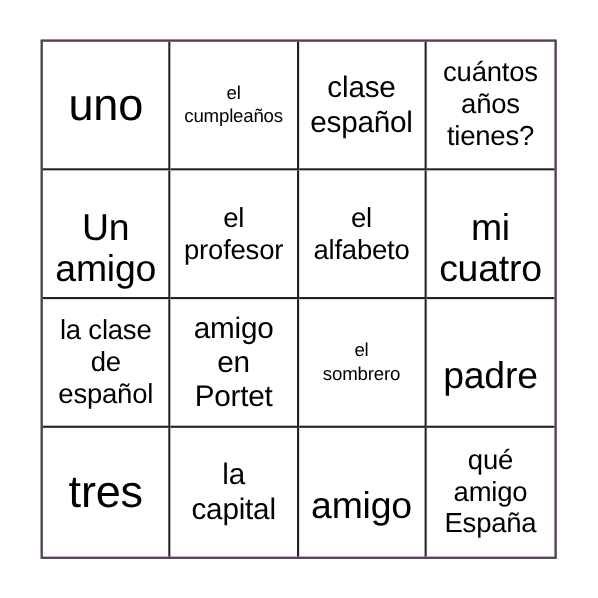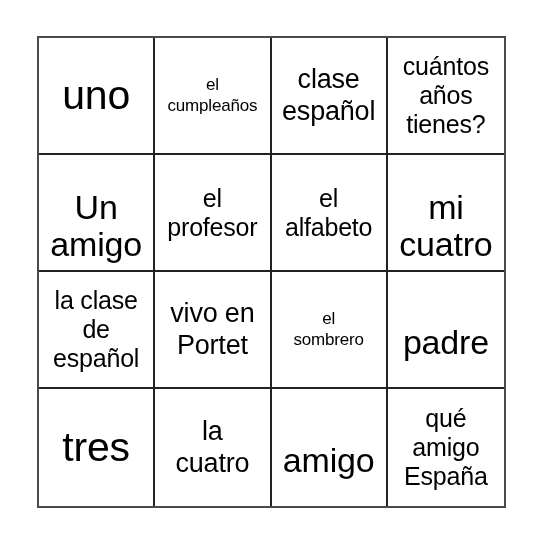--- a/index.html
+++ b/index.html
@@ -89,36 +89,36 @@
     <div class="bingo-cell col-last">
       <span class="cell-text sz-lg">mi
 cuatro</span>
     </div>
     <div class="bingo-cell">
       <span class="cell-text sz-sm">la clase
 de
 español</span>
     </div>
     <div class="bingo-cell">
-      <span class="cell-text sz-md">vivo en
+      <span class="cell-text sz-md">amigo en
 Portet</span>
     </div>
     <div class="bingo-cell">
       <span class="cell-text sz-xs">el
 sombrero</span>
     </div>
     <div class="bingo-cell col-last">
       <span class="cell-text sz-lg">padre</span>
     </div>
     <div class="bingo-cell row-last">
       <span class="cell-text sz-xl">tres</span>
     </div>
     <div class="bingo-cell row-last">
       <span class="cell-text sz-md">la
-cuatro</span>
+capital</span>
     </div>
     <div class="bingo-cell row-last">
       <span class="cell-text sz-lg">amigo</span>
     </div>
     <div class="bingo-cell col-last row-last">
       <span class="cell-text sz-sm">qué
 amigo
 España</span>
     </div>
   </div>

